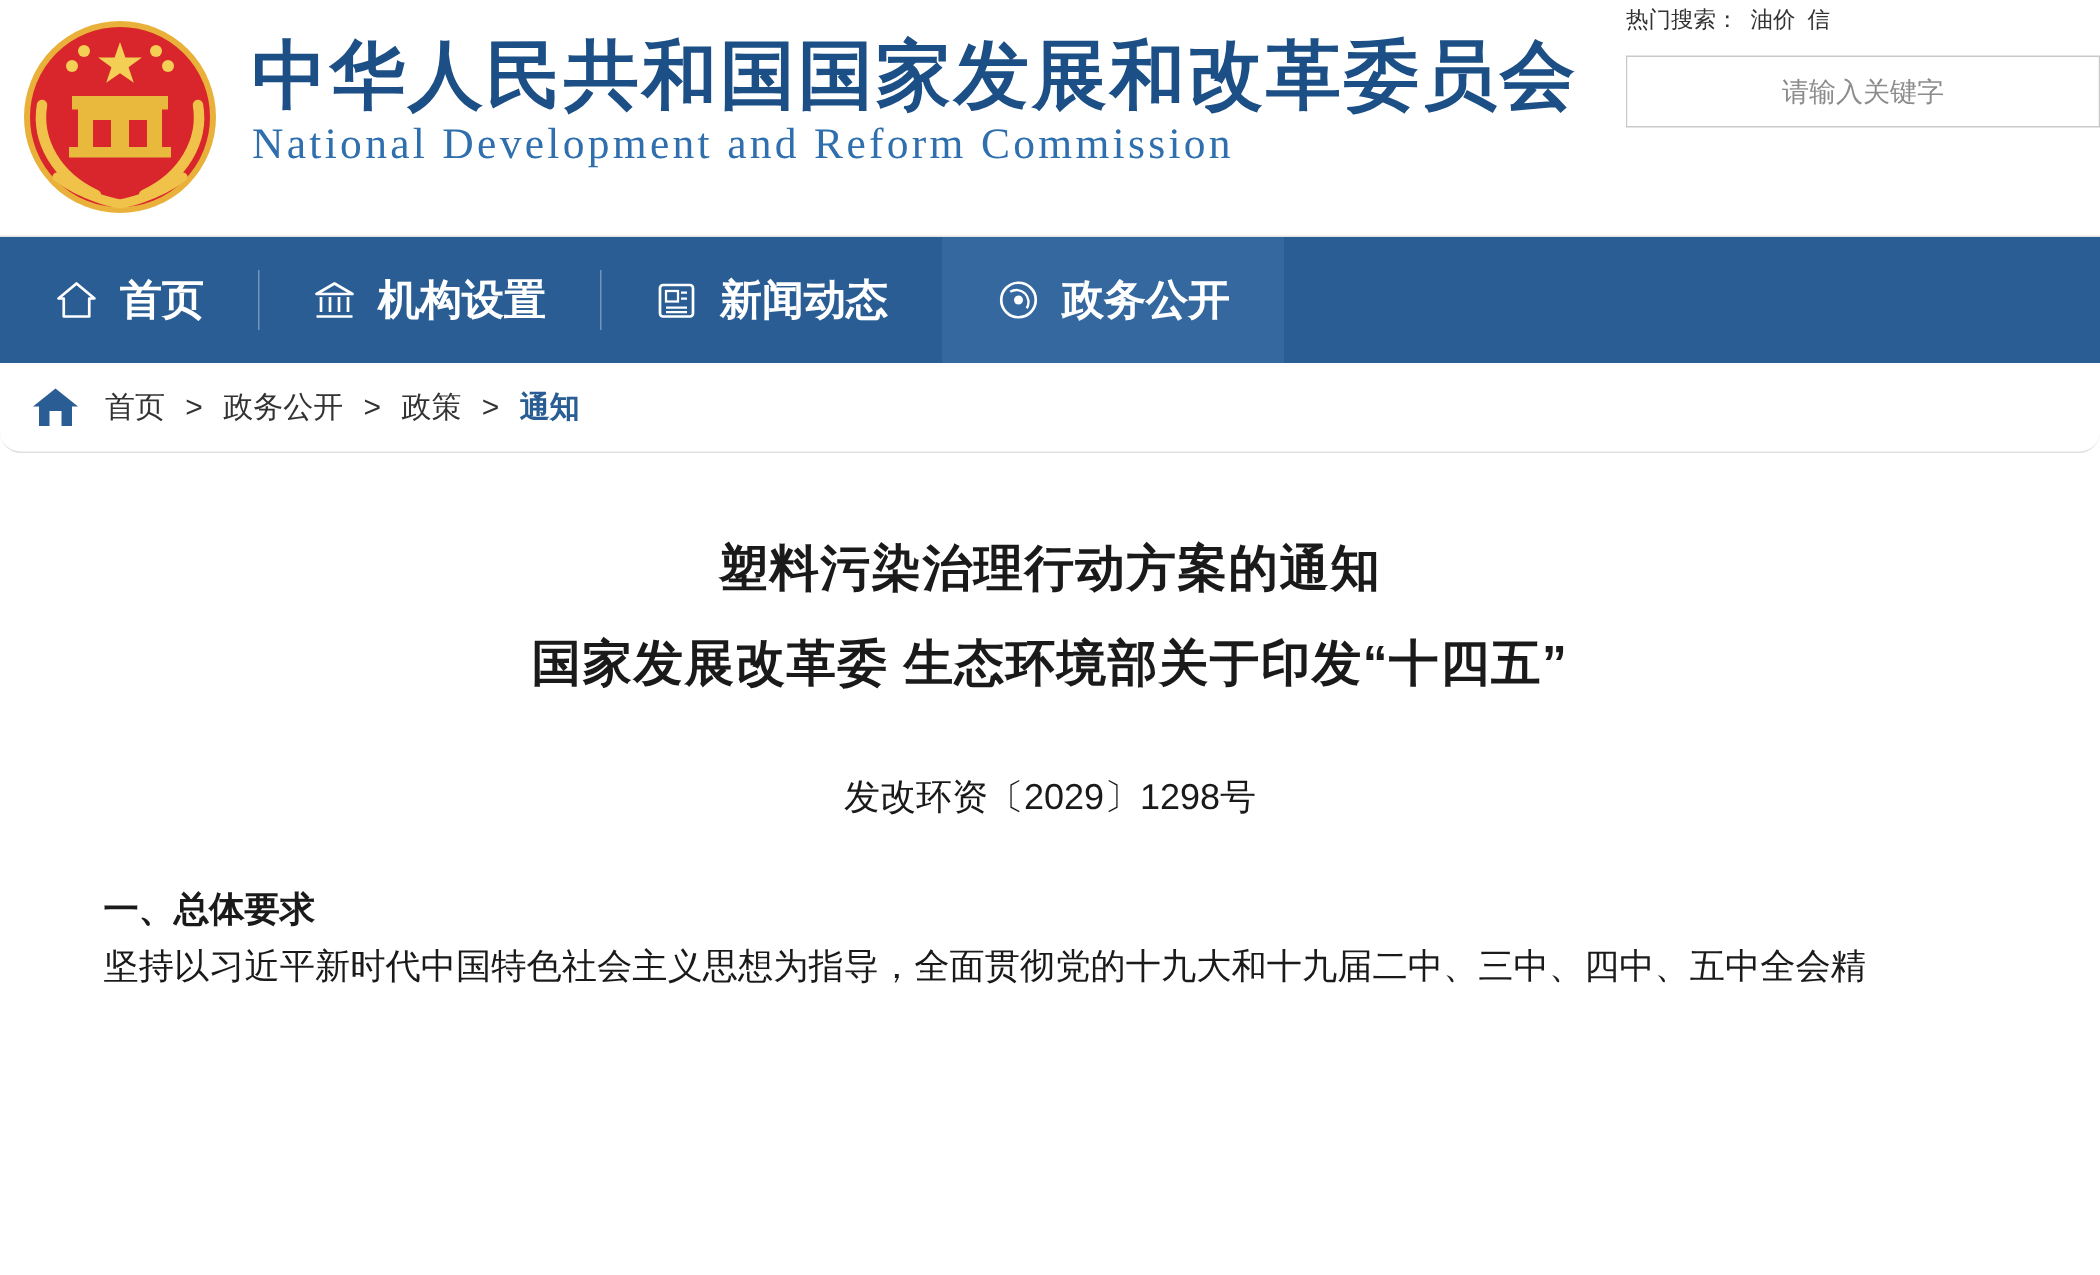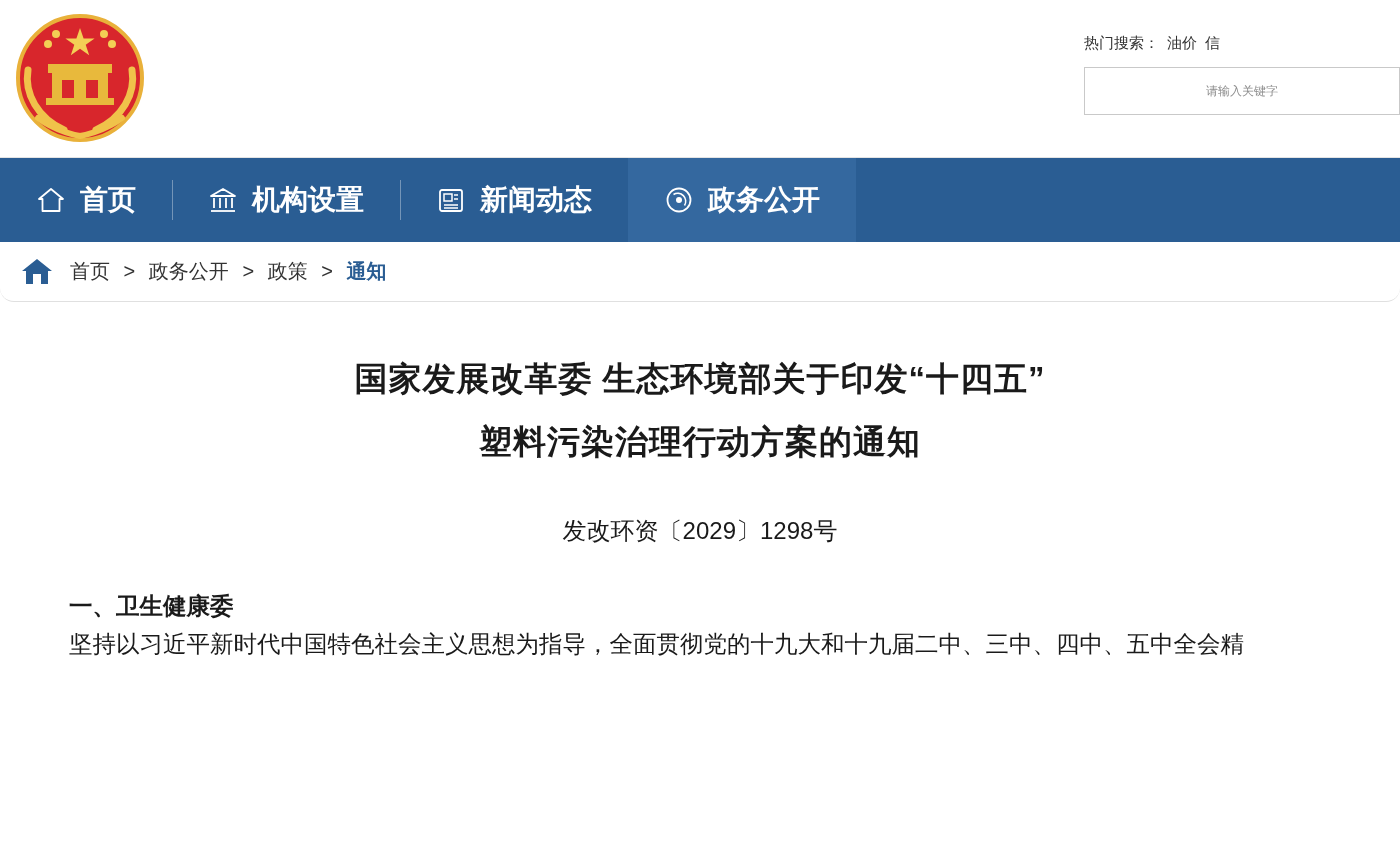--- a/index.html
+++ b/index.html
@@ -39,23 +39,23 @@
   .title-en {
     font-family: "Liberation Serif", serif;
     font-size: 29px;
     letter-spacing: 2.2px;
     color: #2f6fae;
     white-space: nowrap;
     margin-top: 2px;
   }
   .search-area {
     position: absolute;
-    right: 0; top: 12px;
+    right: 0; top: 0;
     width: 330px;
-    padding-top: 22px;
+    padding-top: 4px;
   }
   .hot-search {
     font-size: 15px;
     color: #333333;
     white-space: nowrap;
     padding-left: 14px;
   }
   .hot-search .hs-label { color: #333; }
   .hot-search .hs-item { color: #333; margin-left: 8px; }
   .search-box {
@@ -66,21 +66,21 @@
     background: #fff;
     display: flex;
     align-items: center;
   }
   .search-input {
     border: 0;
     outline: 0;
     width: 100%;
     height: 100%;
     padding: 0 18px;
-    font-size: 12px;
+    font-size: 18px;
     color: #555;
     font-family: "Liberation Sans", sans-serif;
     text-align: center;
   }
   .search-input::placeholder { color: #8c8c8c; }
 
   
   .nav {
     height: 84px;
     background: #2a5d93;
@@ -185,20 +185,24 @@
     <rect x="78" y="72" width="12" height="18" fill="#d8262c"></rect>
     <rect x="38" y="90" width="68" height="7" fill="#e8b93c"></rect>
 
     <polygon points="72,20 75.6,30.4 86.6,30.4 77.7,36.8 81.2,47.2 72,40.8 62.8,47.2 66.3,36.8 57.4,30.4 68.4,30.4" fill="#f3cf55"></polygon>
     <circle cx="48" cy="26" r="4" fill="#f3cf55"></circle>
     <circle cx="40" cy="36" r="4" fill="#f3cf55"></circle>
     <circle cx="96" cy="26" r="4" fill="#f3cf55"></circle>
     <circle cx="104" cy="36" r="4" fill="#f3cf55"></circle>
   </svg>
 
+  <div class="title-block">
+    <div class="title-cn">中华人民共和国国家发展和改革委员会</div>
+    <div class="title-en">National Development and Reform Commission</div>
+  </div>
 
   <div class="search-area">
     <div class="hot-search">
       <span class="hs-label">热门搜索：</span><span class="hs-item">油价</span><span class="hs-item">信</span>
     </div>
     <div class="search-box">
       <input class="search-input" placeholder="请输入关键字" style="">
     </div>
   </div>
 </div>
@@ -252,23 +256,23 @@
     <span>政务公开</span>
     <span class="sep">&gt;</span>
     <span>政策</span>
     <span class="sep">&gt;</span>
     <span class="cur">通知</span>
   </div>
 </div>
 
 <div class="article">
   <div class="doc-title">
+    <div>塑料污染治理行动方案的通知</div>
     <div>国家发展改革委 生态环境部关于印发“十四五”</div>
-    <div>塑料污染治理行动方案的通知</div>
   </div>
 
   <div class="doc-number">发改环资〔2029〕1298号</div>
 
   <div class="body-text">
-    <p class="sec-head">一、卫生健康委</p>
+    <p class="sec-head">一、总体要求</p>
     <p class="indent">坚持以习近平新时代中国特色社会主义思想为指导，全面贯彻党的十九大和十九届二中、三中、四中、五中全会精</p>
   </div>
 </div>
 
 </body></html>

